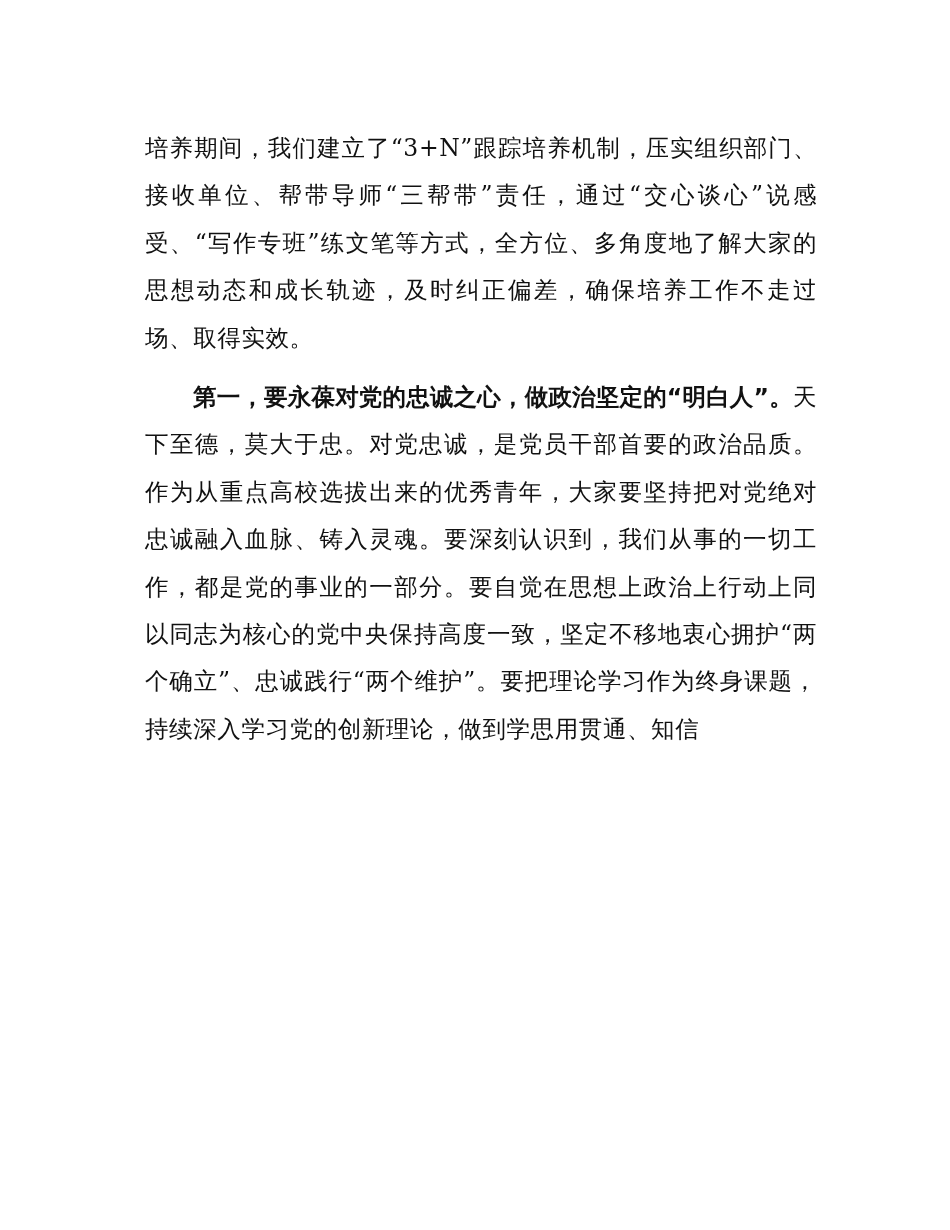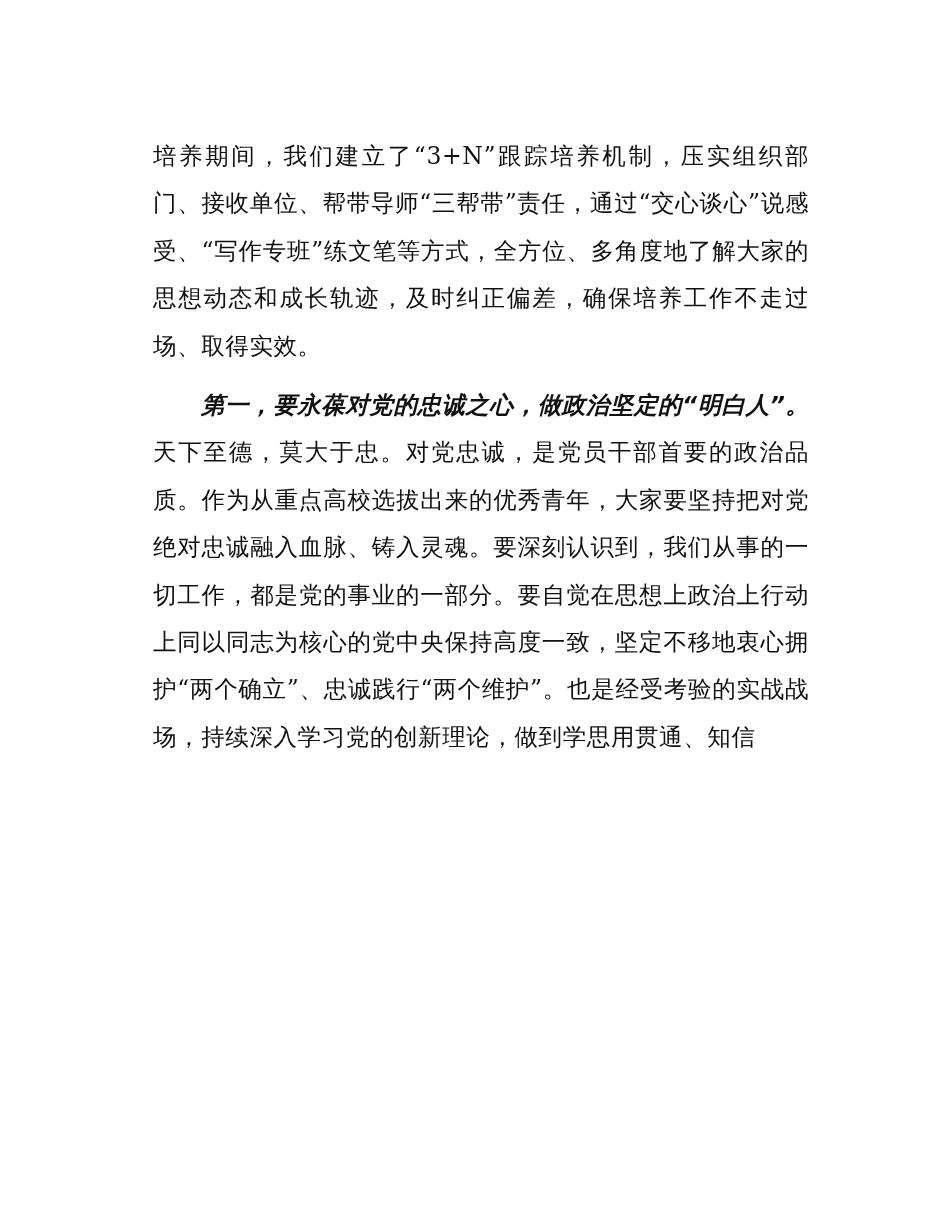--- a/index.html
+++ b/index.html
@@ -15,41 +15,40 @@
       font-family: "DejaVu Sans", sans-serif;
       color: #111111;
     }
     .page {
       position: absolute;
       left: 141px;
       top: 121px;
       width: 680px;
     }
     .para {
-      margin: 12px;
+      margin: 4px;
       font-size: 23.5px;
       line-height: 47.4px;
       letter-spacing: 0.6px;
       text-align: justify;
       text-align-last: left;
       font-weight: normal;
       font-family: "DejaVu Serif", serif;
     }
     .para.indent { text-indent: 48px; }
     .para + .para { margin-top: 12px; }
     .lead {
       font-weight: bold;
       font-family: "DejaVu Sans", sans-serif;
       letter-spacing: 0px;
-      font-style: italic;
     }
   </style>
 </head>
 <body>
 
 <div class="page">
   <p class="para">
     <span>培养期间，我们建立了“3+N”跟踪培养机制，压实组织部门、接收单位、帮带导师“三帮带”责任，通过“交心谈心”说感受、“写作专班”练文笔等方式，全方位、多角度地了解大家的思想动态和成长轨迹，及时纠正偏差，确保培养工作不走过场、取得实效。</span>
   </p>
   <p class="para indent">
-    <span class="lead">第一，要永葆对党的忠诚之心，做政治坚定的“明白人”。</span><span>天下至德，莫大于忠。对党忠诚，是党员干部首要的政治品质。作为从重点高校选拔出来的优秀青年，大家要坚持把对党绝对忠诚融入血脉、铸入灵魂。要深刻认识到，我们从事的一切工作，都是党的事业的一部分。要自觉在思想上政治上行动上同以同志为核心的党中央保持高度一致，坚定不移地衷心拥护“两个确立”、忠诚践行“两个维护”。也是经受考验的实战战场，持续深入学习党的创新理论，做到学思用贯通、知信</span>
+    <span class="lead">第一，要永葆对党的忠诚之心，做政治坚定的“明白人”。</span><span>天下至德，莫大于忠。对党忠诚，是党员干部首要的政治品质。作为从重点高校选拔出来的优秀青年，大家要坚持把对党绝对忠诚融入血脉、铸入灵魂。要深刻认识到，我们从事的一切工作，都是党的事业的一部分。要自觉在思想上政治上行动上同以同志为核心的党中央保持高度一致，坚定不移地衷心拥护“两个确立”、忠诚践行“两个维护”。要把理论学习作为终身课题，持续深入学习党的创新理论，做到学思用贯通、知信</span>
   </p>
 </div>
 
 </body></html>

